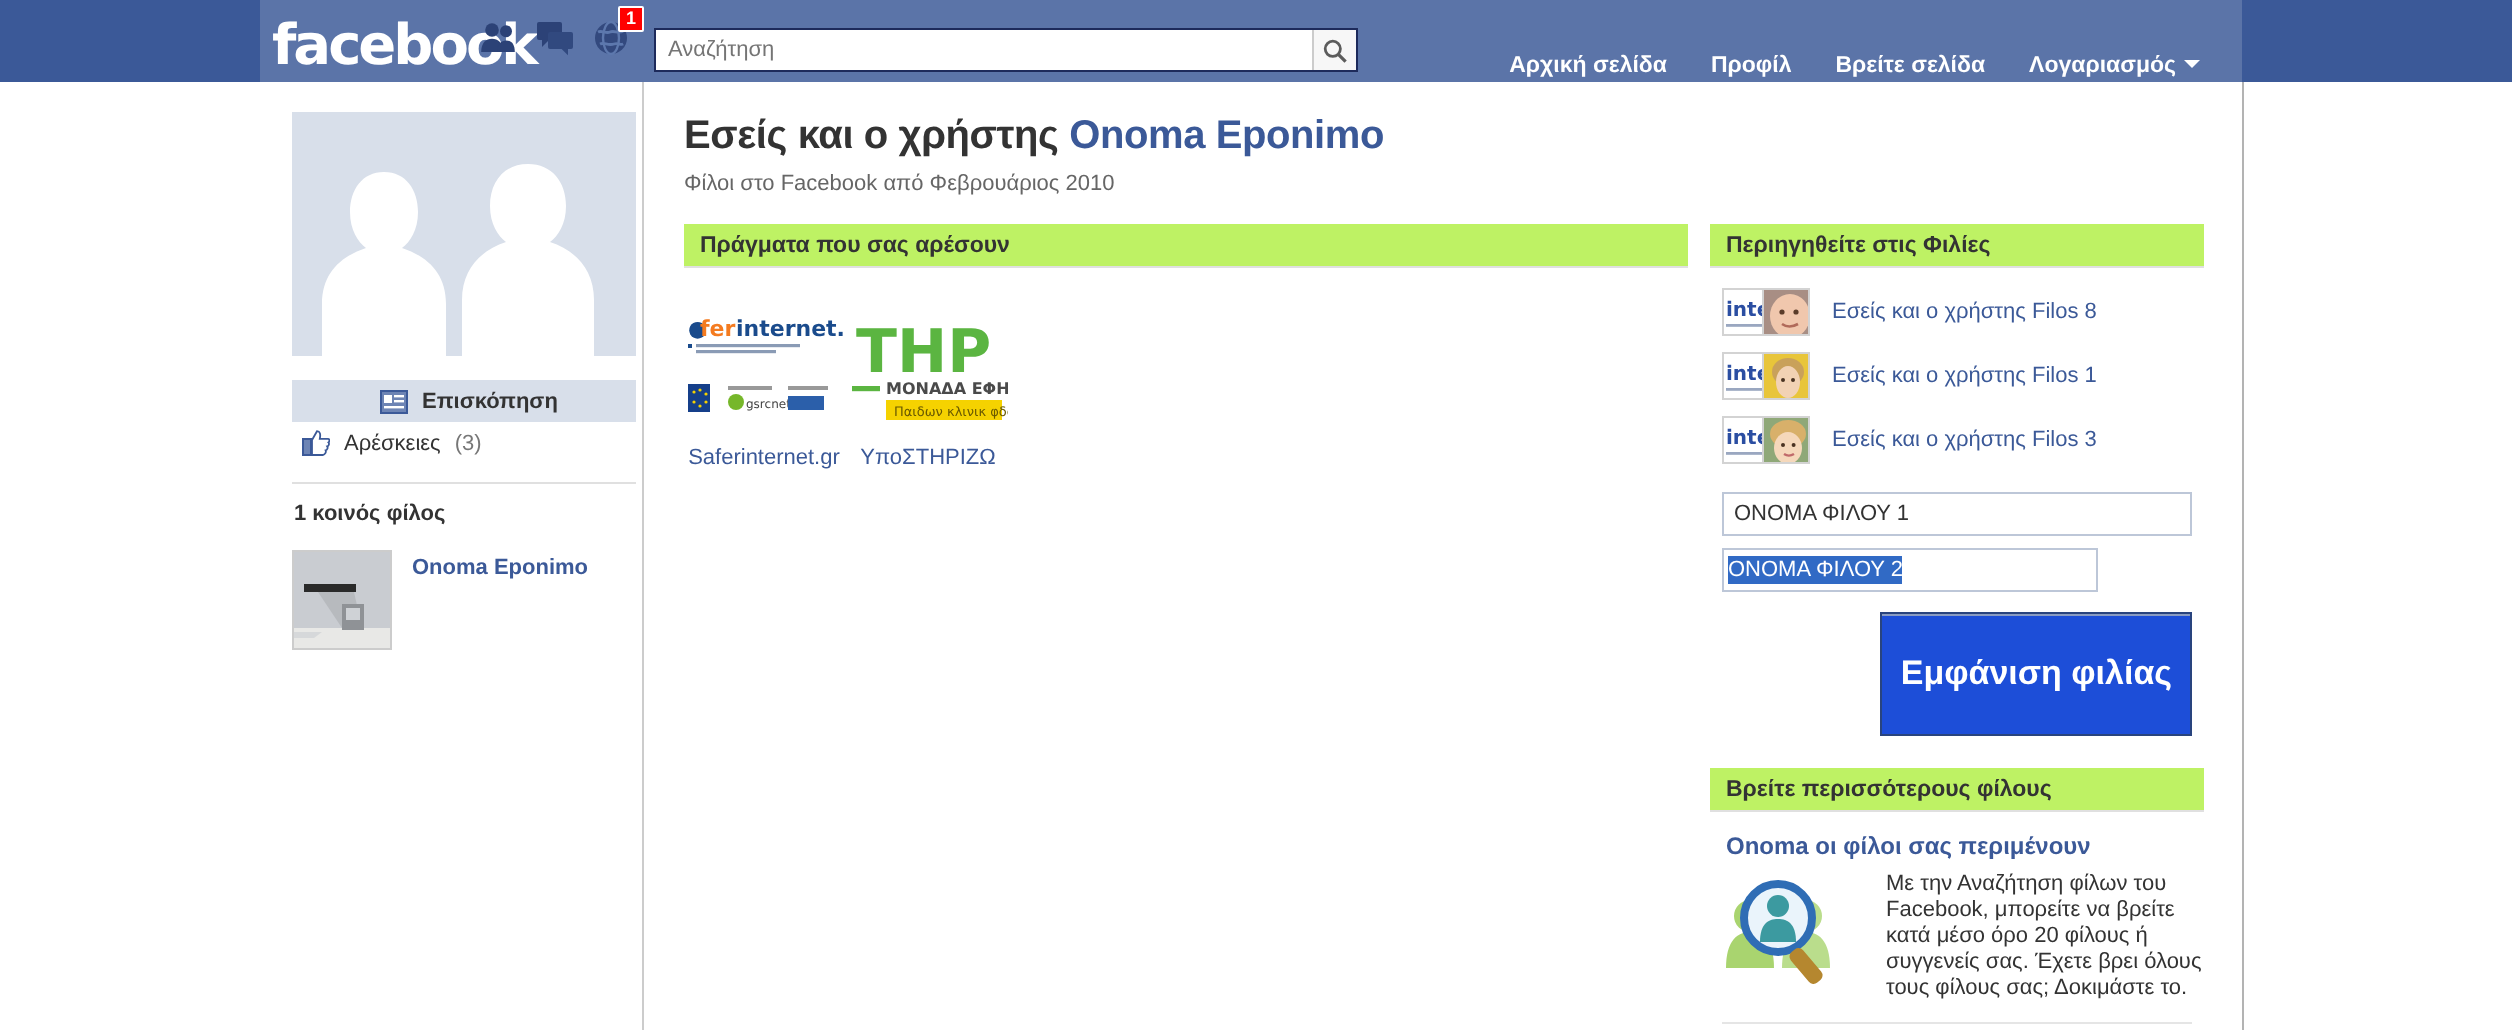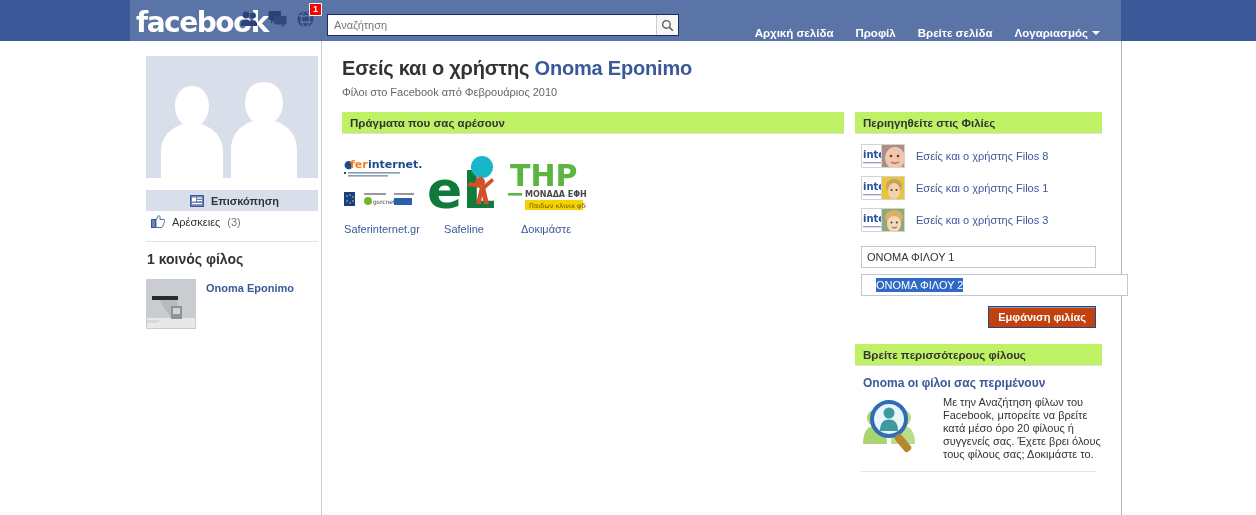--- a/index.html
+++ b/index.html
@@ -144,21 +144,21 @@
     color: #333333;
     padding-left: 44px;
   }
   .side-item .s-label { color: #333333; }
   .side-item .s-count { color: #777777; font-weight: normal; }
   .side-sep {
     border-top: 1px solid #e0e0e0;
     margin: 9px 0 0 0;
   }
   .mutual-title {
-    font-size: 14px;
+    font-size: 11px;
     font-weight: bold;
     color: #333333;
     margin-top: 9px;
     padding-left: 1px;
   }
   .mutual-row {
     margin-top: 12px;
     display: flex; align-items: flex-start; gap: 10px;
   }
   .mutual-thumb {
@@ -277,47 +277,47 @@
     background: #ffffff;
     margin: 6px 0 0 6px;
     padding: 0 5px;
     font-family: "Liberation Sans", sans-serif;
     font-size: 11px;
     color: #333333;
     outline: none;
   }
   .sel-wrap {
     position: relative;
-    width: 267px; height: 22px;
+    width: 188px; height: 22px;
     margin: 6px 0 0 6px;
     border: 1px solid #bdc7d8;
     background: #ffffff;
     display: flex; align-items: center;
-    padding: 0 14px;
+    padding: 0 2px;
     cursor: text;
   }
   .sel-text {
     background: #316ac5;
     color: #ffffff;
     font-size: 11px;
     padding: 1px 0;
   }
   .btn-row {
     display: flex; justify-content: flex-end;
     margin: 10px 6px 0 0;
   }
   .btn-primary {
-    background: #c2410c;
+    background: #1d4ed8;
     border: 1px solid #29447e;
     box-shadow: inset 0 1px 0 #8a9cc2;
     color: #ffffff;
     font-family: "Liberation Sans", sans-serif;
-    font-size: 11px;
-    font-weight: bold;
-    padding: 4px 9px;
+    font-size: 17px;
+    font-weight: bold;
+    padding: 20px 9px;
     cursor: pointer;
   }
   .rbox-header.second { margin-top: 16px; }
   .ff-title {
     color: #3b5998;
     font-size: 12px;
     font-weight: bold;
     margin: 10px 0 0 8px;
   }
   .ff-body {
@@ -502,47 +502,33 @@
               <rect x="22" y="41" width="22" height="2" fill="#999999"></rect>
               <circle cx="26" cy="49" r="4" fill="#76b72a"></circle>
               <text x="31" y="52" font-family="DejaVu Sans, sans-serif" font-size="6" fill="#444444">gsrcnet</text>
               <rect x="52" y="41" width="20" height="2" fill="#999999"></rect>
               <rect x="52" y="46" width="18" height="7" fill="#2b5faa"></rect>
             </svg>
           </div>
           <div class="like-name">Saferinternet.gr</div>
         </div>
 
-        <div class="like-card">
-          <div class="like-thumb">
-            <svg width="80" height="64" viewBox="0 0 80 64">
-              <rect width="80" height="64" fill="#ffffff"></rect>
-              <text x="3" y="56" font-family="DejaVu Sans, sans-serif" font-size="52" font-weight="bold" fill="#0e7a3c">eL</text>
-              <circle cx="58" cy="15" r="11" fill="#17b6c9"></circle>
-              <circle cx="56" cy="30" r="5" fill="#d4502a"></circle>
-              <path d="M56 35 L52 52 L57 52 L58 44 L60 52 L65 52 L61 35 Z" fill="#d4502a"></path>
-              <path d="M44 34 L56 36 L57 32 L45 30 Z" fill="#d4502a"></path>
-              <path d="M56 36 L68 26 L70 29 L58 40 Z" fill="#d4502a"></path>
-            </svg>
-          </div>
-          <div class="like-name">Safeline</div>
-        </div>
 
         <div class="like-card">
           <div class="like-thumb">
             <svg width="80" height="64" viewBox="0 0 80 64">
               <rect width="80" height="64" fill="#ffffff"></rect>
               <text x="4" y="34" font-family="DejaVu Sans, sans-serif" font-size="30" font-weight="bold" fill="#5bb541">THP</text>
               <rect x="2" y="41" width="14" height="2.6" fill="#5bb541"></rect>
               <text x="19" y="45" font-family="DejaVu Sans, sans-serif" font-size="8" font-weight="bold" fill="#4a4a4a">ΜΟΝΑΔΑ ΕΦΗΒ</text>
               <rect x="19" y="48" width="58" height="10" fill="#f5d200"></rect>
               <text x="23" y="56" font-family="DejaVu Sans, sans-serif" font-size="6.5" fill="#6a5a00">Παιδων κλινικ φδοσ</text>
             </svg>
           </div>
-          <div class="like-name">Δοκιμάστε</div>
+          <div class="like-name">ΥποΣΤΗΡΙΖΩ</div>
         </div>
       </div>
     </div>
 
     <div class="right-col">
       <div class="rbox-header">Περιηγηθείτε στις Φιλίες</div>
 
       <div class="friendship-list">
         <div class="friendship-row">
           <div class="pair-thumbs">

